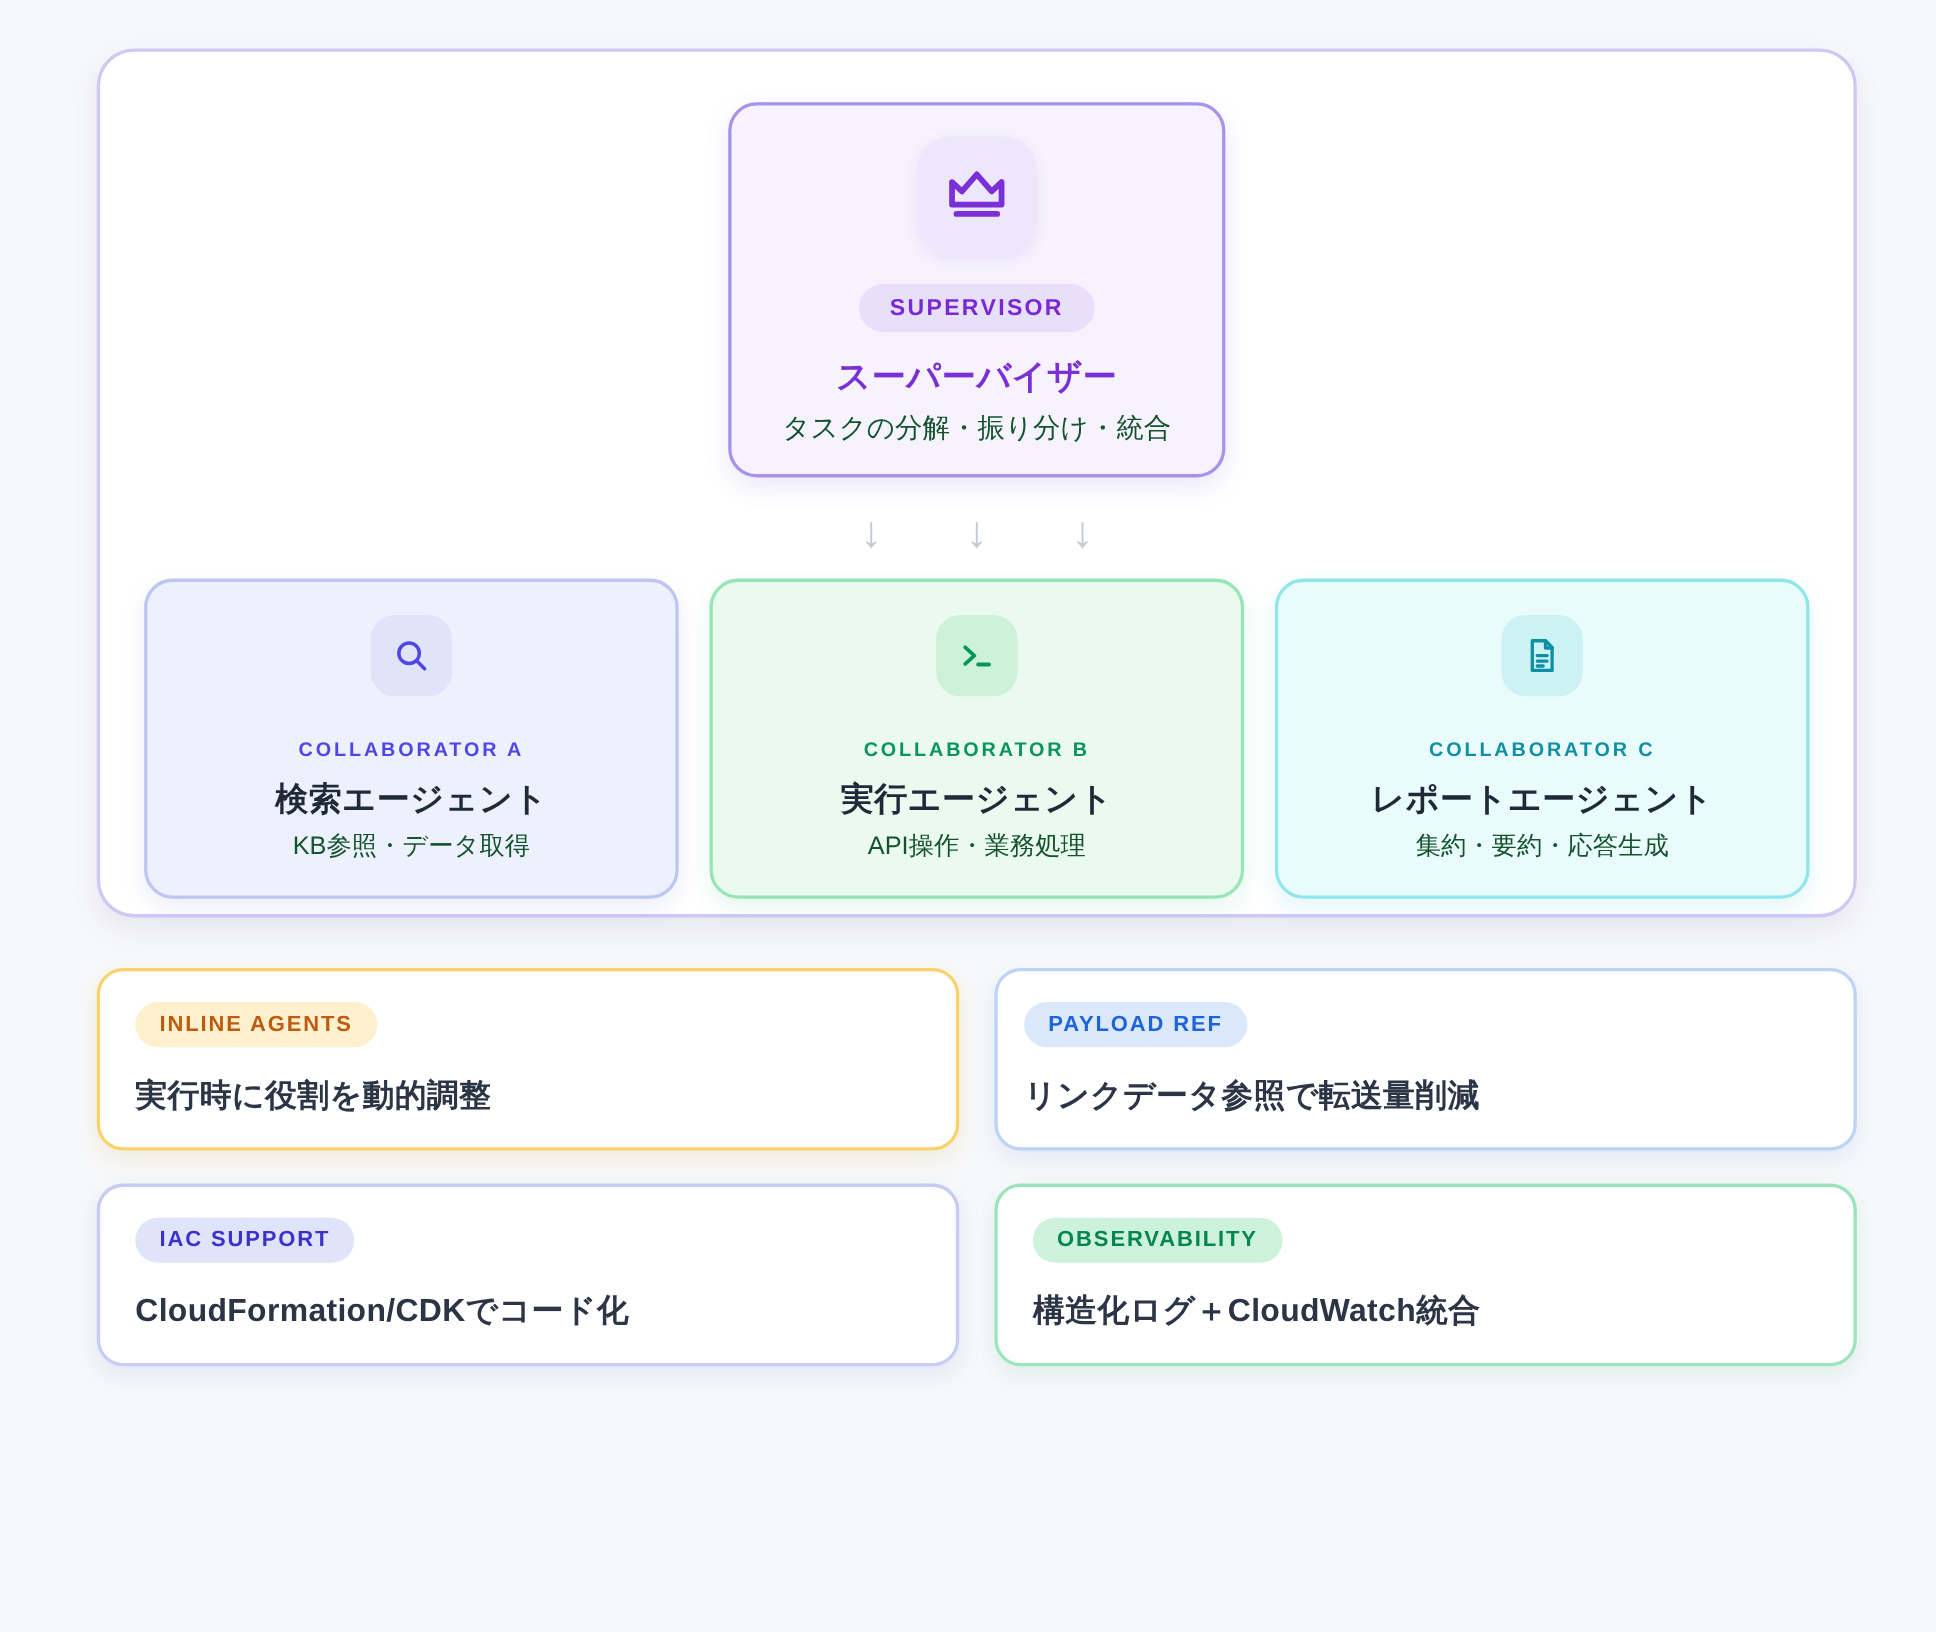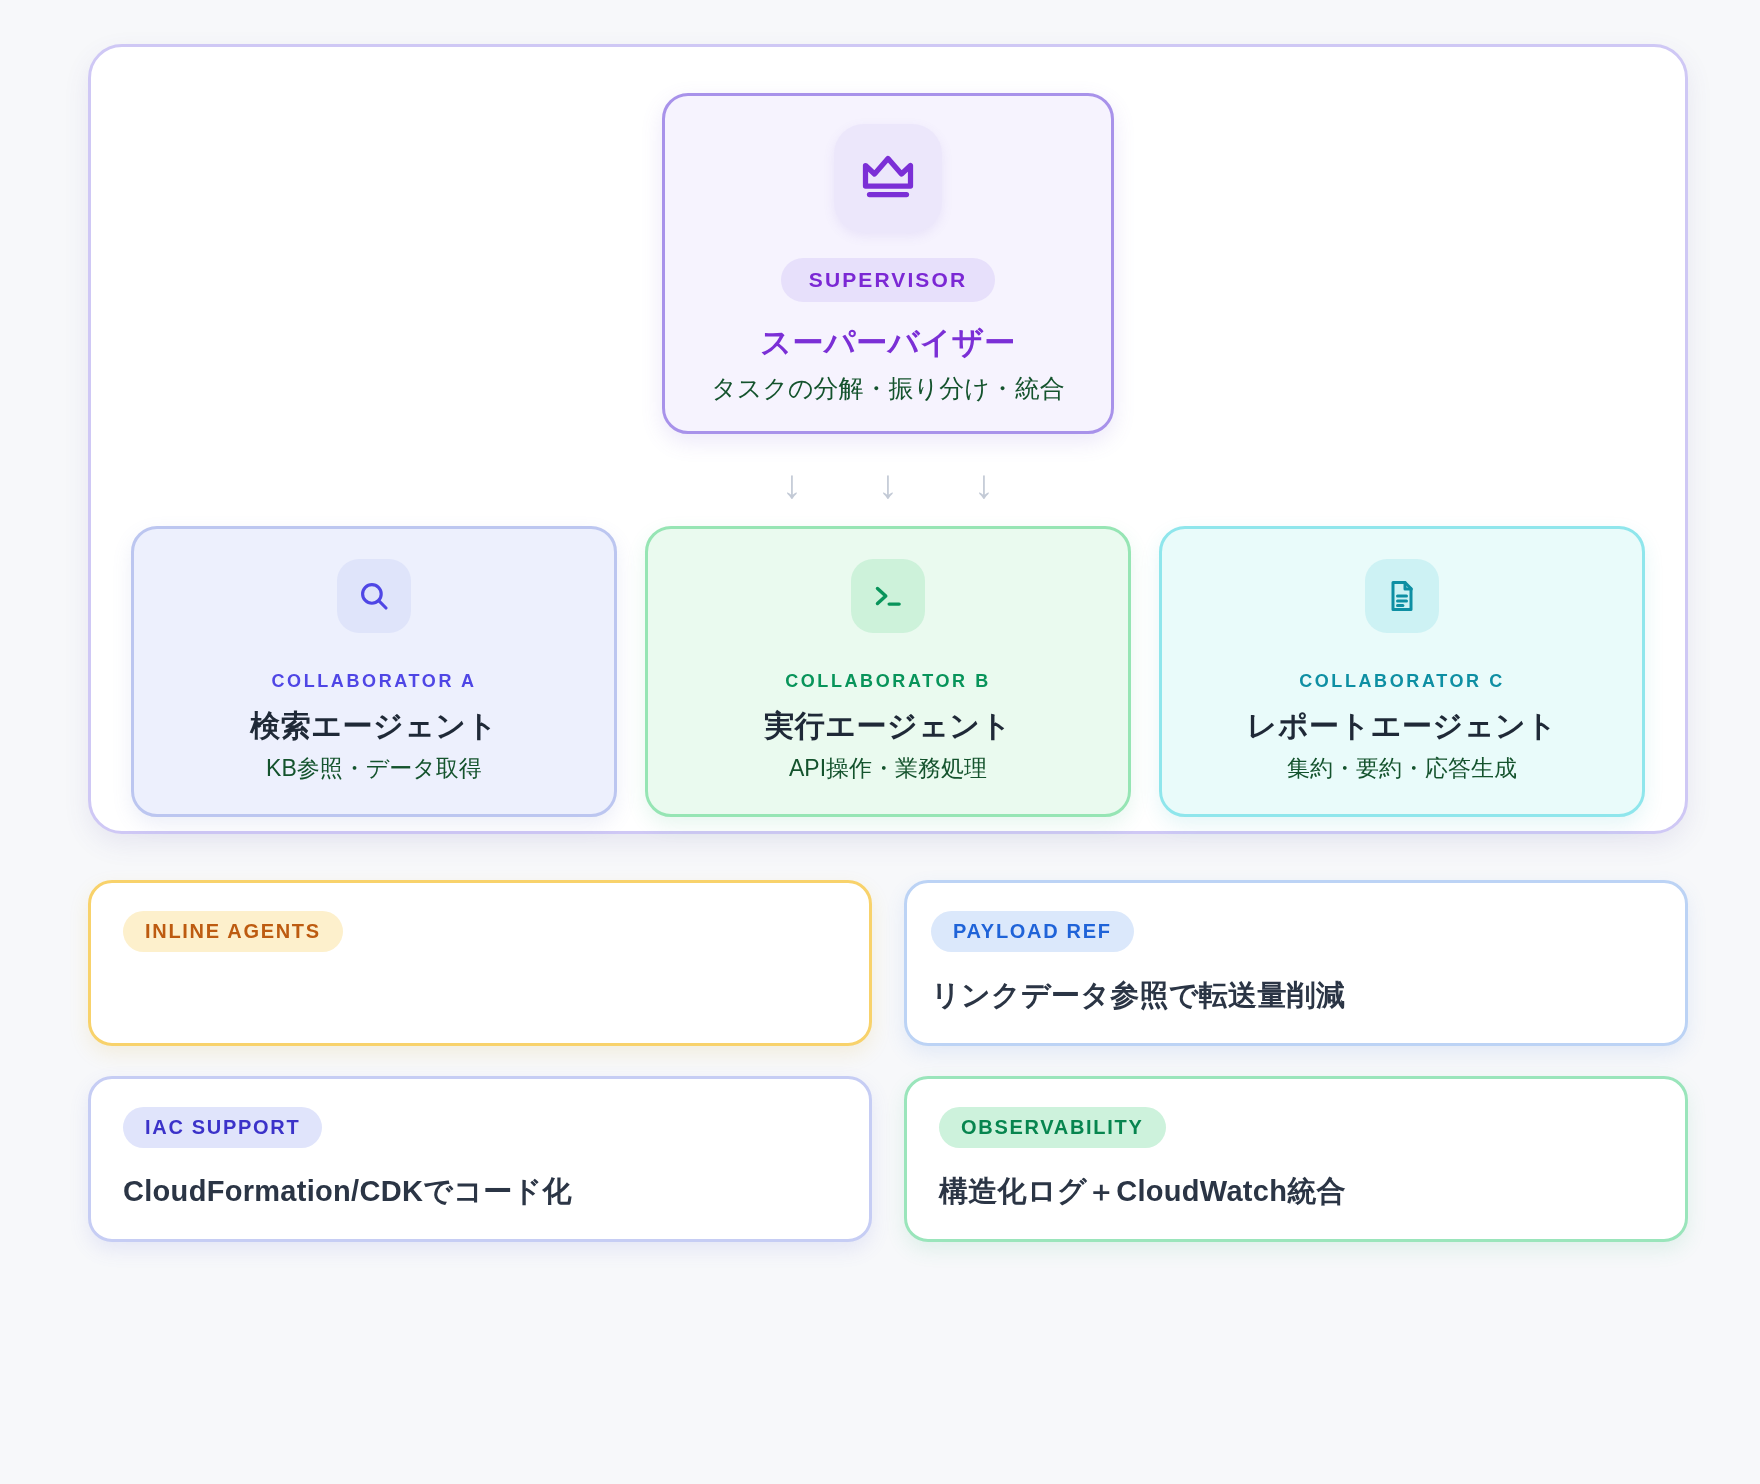--- a/index.html
+++ b/index.html
@@ -276,20 +276,21 @@
         <div class="card-sub">集約・要約・応答生成</div>
       </div>
 
     </div>
   </div>
 
   <div class="feature-grid">
 
     <div class="feature-card f-inline">
       <span class="feature-badge">INLINE AGENTS</span>
+      <div class="feature-text">実行時に役割を動的調整</div>
     </div>
 
     <div class="feature-card f-payload">
       <span class="feature-badge">PAYLOAD REF</span>
       <div class="feature-text">リンクデータ参照で転送量削減</div>
     </div>
 
     <div class="feature-card f-iac">
       <span class="feature-badge">IAC SUPPORT</span>
       <div class="feature-text">CloudFormation/CDKでコード化</div>

